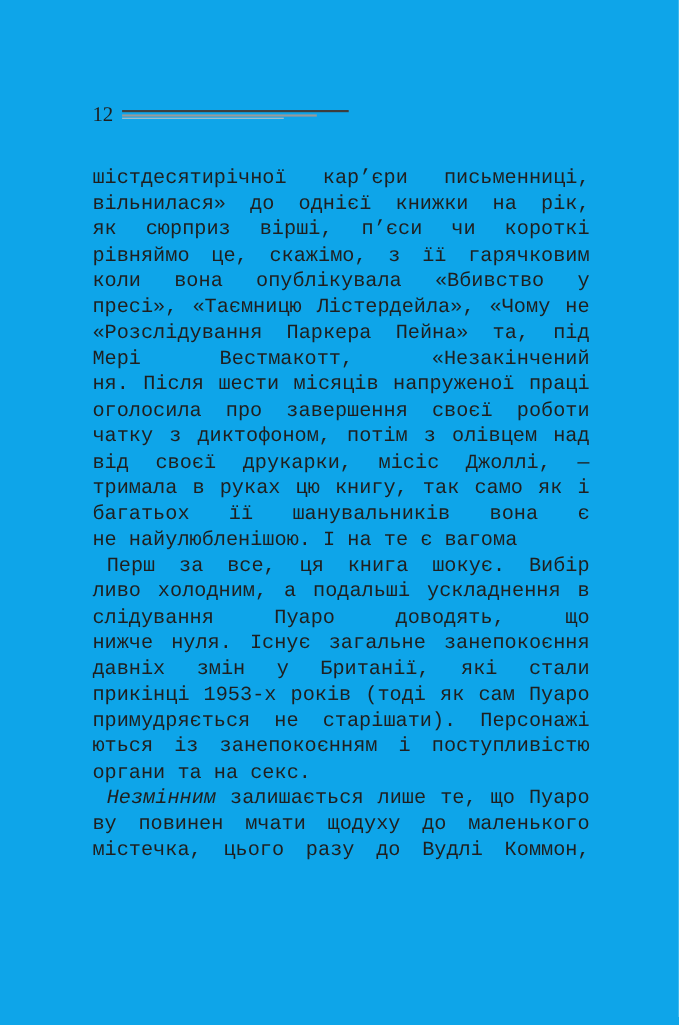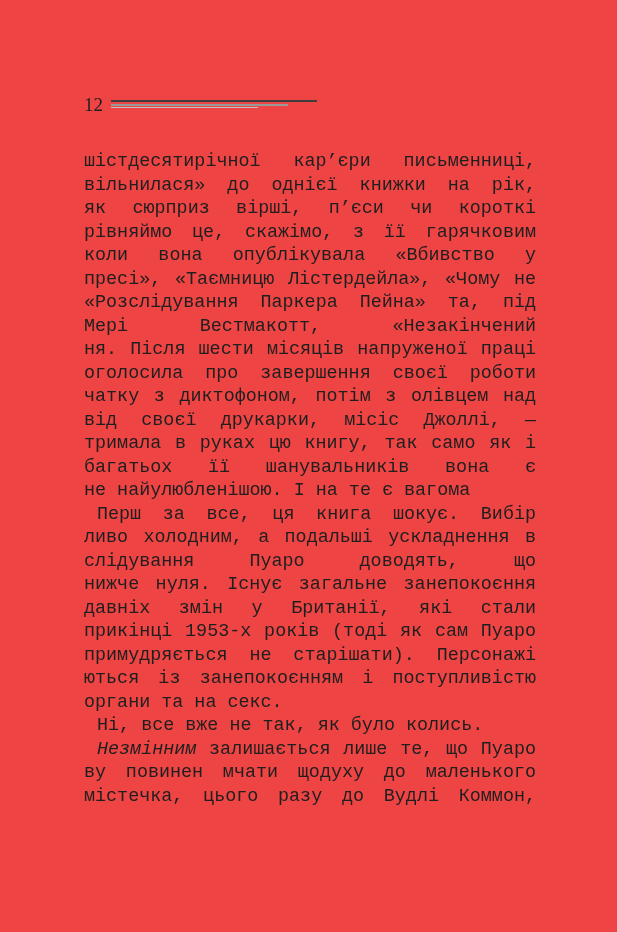--- a/index.html
+++ b/index.html
@@ -9,21 +9,21 @@
     height: 932px;
     background: #ffffff;
     font-family: "Liberation Serif", "DejaVu Serif", serif;
     color: #1f1f1f;
     overflow: hidden;
   }
   .page {
     position: relative;
     width: 617px;
     height: 932px;
-    background: #ef4444;
+    background: #0ea5e9;
   }
   .folio {
     position: absolute;
     left: 84px;
     top: 95px;
     font-size: 19px;
     line-height: 19px;
   }
   .ornament {
     position: absolute;
@@ -99,22 +99,19 @@
         <div class="line justify">ливо холодним, а подальші ускладнення в ході роз-</div>
         <div class="line justify">слідування Пуаро доводять, що температура спадає</div>
         <div class="line justify">нижче нуля. Існує загальне занепокоєння щодо не-</div>
         <div class="line justify">давніх змін у Британії, які стали загрозливими на-</div>
         <div class="line justify">прикінці 1953-х років (тоді як сам Пуаро зухвало</div>
         <div class="line justify">примудряється не старішати). Персонажі стика-</div>
         <div class="line justify">ються із занепокоєнням і поступливістю із сучас-</div>
         <div class="line">органи та на секс.</div>
       </div>
       <div class="paragraph">
-        <div class="line indent">Ні, все вже не так, як було колись.</div>
-      </div>
-      <div class="paragraph">
         <div class="line justify indent"><i>Незмінним</i> залишається лише те, що Пуаро зно-</div>
         <div class="line justify">ву повинен мчати щодуху до маленького сонного</div>
         <div class="line justify">містечка, цього разу до Вудлі Коммон, щоб розкрити</div>
       </div>
     </div>
 
 </div>
 
 </body></html>

